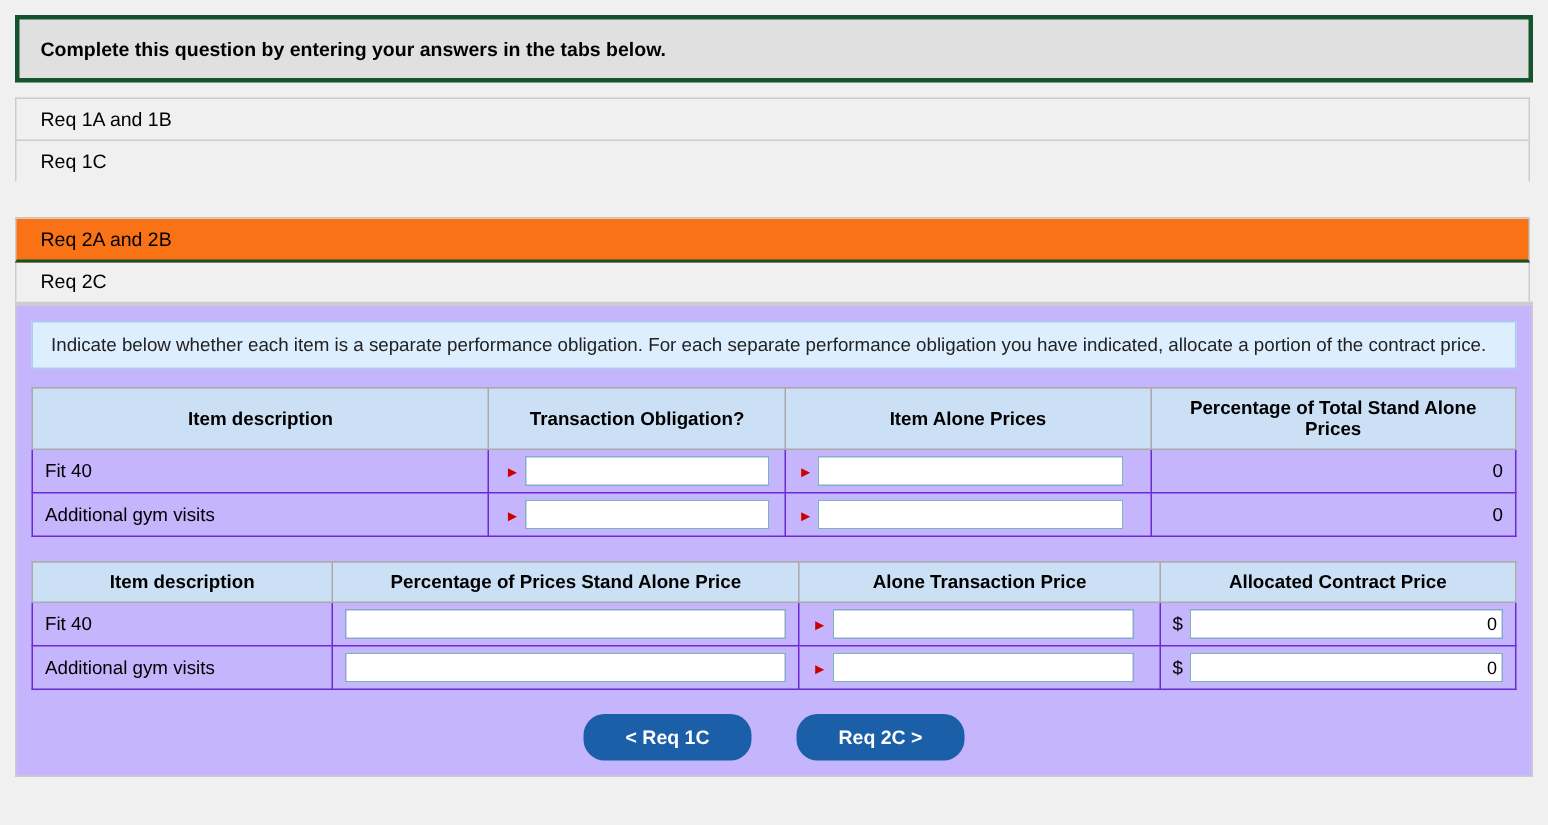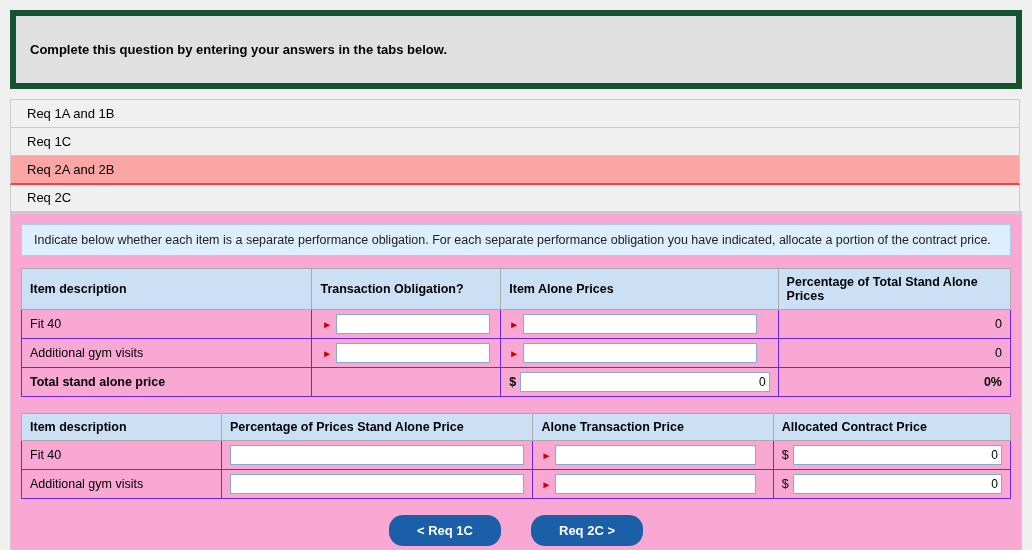--- a/index.html
+++ b/index.html
@@ -2,22 +2,22 @@
 <html><head>
   <meta charset="utf-8">
   <style>
     * { box-sizing: border-box; margin: 0; padding: 0; }
     body { font-family: Arial, sans-serif; font-size: 13px; background: #f0f0f0; }
 
     .outer-wrapper { width: 1032px; min-height: 550px; background: #f0f0f0; padding: 10px; }
 
     .instruction-bar {
       background: #e0e0e0;
-      border: 6px solid #14532d;
-      padding: 26px 14px;
+      border: 3px solid #14532d;
+      padding: 12px 14px;
       margin-bottom: 10px;
       font-weight: bold;
       font-size: 13px;
     }
 
     .tabs-row {
       display: flex;
       border-bottom: 2px solid #ccc;
       margin-bottom: 0;
       flex-direction: column;
@@ -25,28 +25,29 @@
     .tab {
       padding: 6px 16px;
       border: 1px solid #ccc;
       border-bottom: none;
       background: #f0f0f0;
       cursor: pointer;
       font-size: 13px;
       margin-right: 2px;
     }
     .tab.active {
-      background: #fca5a5;
-      border-bottom: 2px solid #ef4444;
+      background: #f97316;
+      border-bottom: 2px solid #14532d;
       margin-bottom: -2px;
       z-index: 1;
+      margin-top: 24px;
     }
 
     .content-area {
-      background: #f9a8d4;
+      background: #c4b5fd;
       border: 1px solid #ccc;
       padding: 10px;
     }
 
     .blue-info {
       background: #ddeeff;
       border: 1px solid #aaccee;
       padding: 8px 12px;
       font-size: 12.5px;
       margin-bottom: 12px;
@@ -55,21 +56,21 @@
 
     
     .section-table {
       width: 100%;
       border-collapse: collapse;
       margin-bottom: 16px;
     }
     .section-table th {
       background: #cce0f5;
       border: 1px solid #aaa;
-      text-align: left;
+      text-align: center;
       padding: 6px 8px;
       font-weight: bold;
       font-size: 12.5px;
     }
     .section-table td {
       border: 1px solid #6d28d9;
       padding: 4px 8px;
       font-size: 12.5px;
     }
     .section-table td.item-desc {
@@ -220,35 +221,20 @@
           </td>
           <td class="stand-alone">
             <span class="flag-icon">►</span>
             <input type="text" class="input-field-sm" value="" style="">
           </td>
           <td class="pct-total">
             <span>0</span>
           </td>
         </tr>
 
-        <tr class="total-row">
-          <td class="item-desc">
-            <span>Total stand alone price</span>
-          </td>
-          <td class="perf-obl"></td>
-          <td class="stand-alone">
-            <div class="dollar-cell">
-              <span>$</span>
-              <input type="text" value="0" style="text-align: right;">
-            </div>
-          </td>
-          <td class="pct-total">
-            <span>0%</span>
-          </td>
-        </tr>
       </tbody>
     </table>
 
     <table class="section-table">
       <thead>
         <tr>
           <th>
             <span>Item description</span>
           </th>
           <th>

